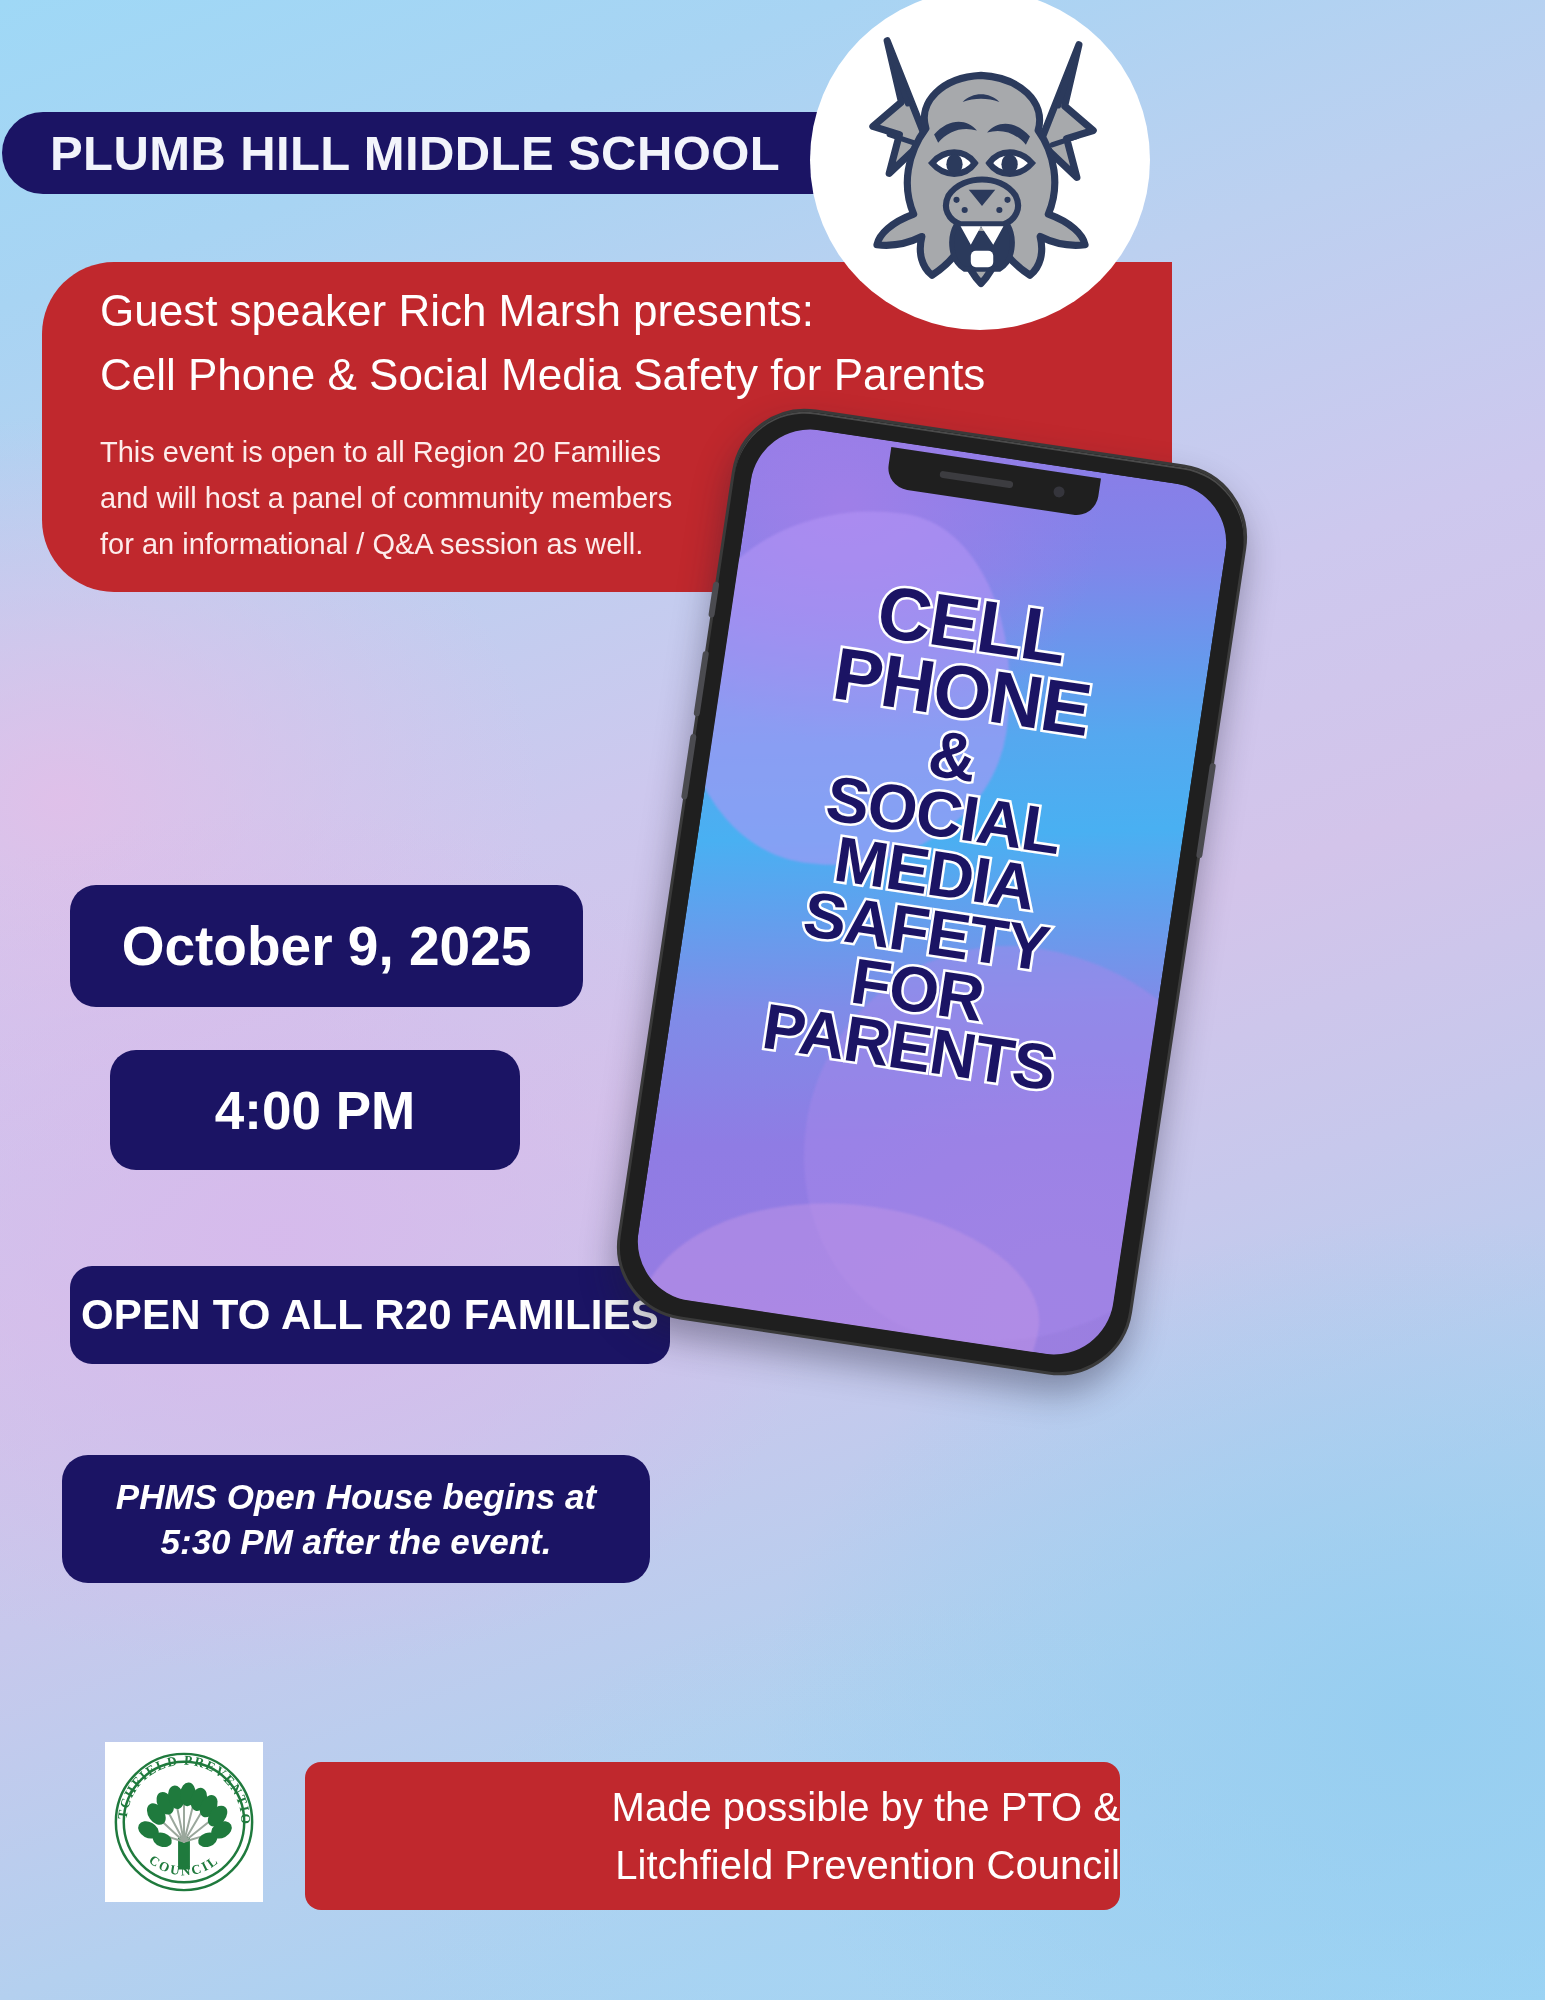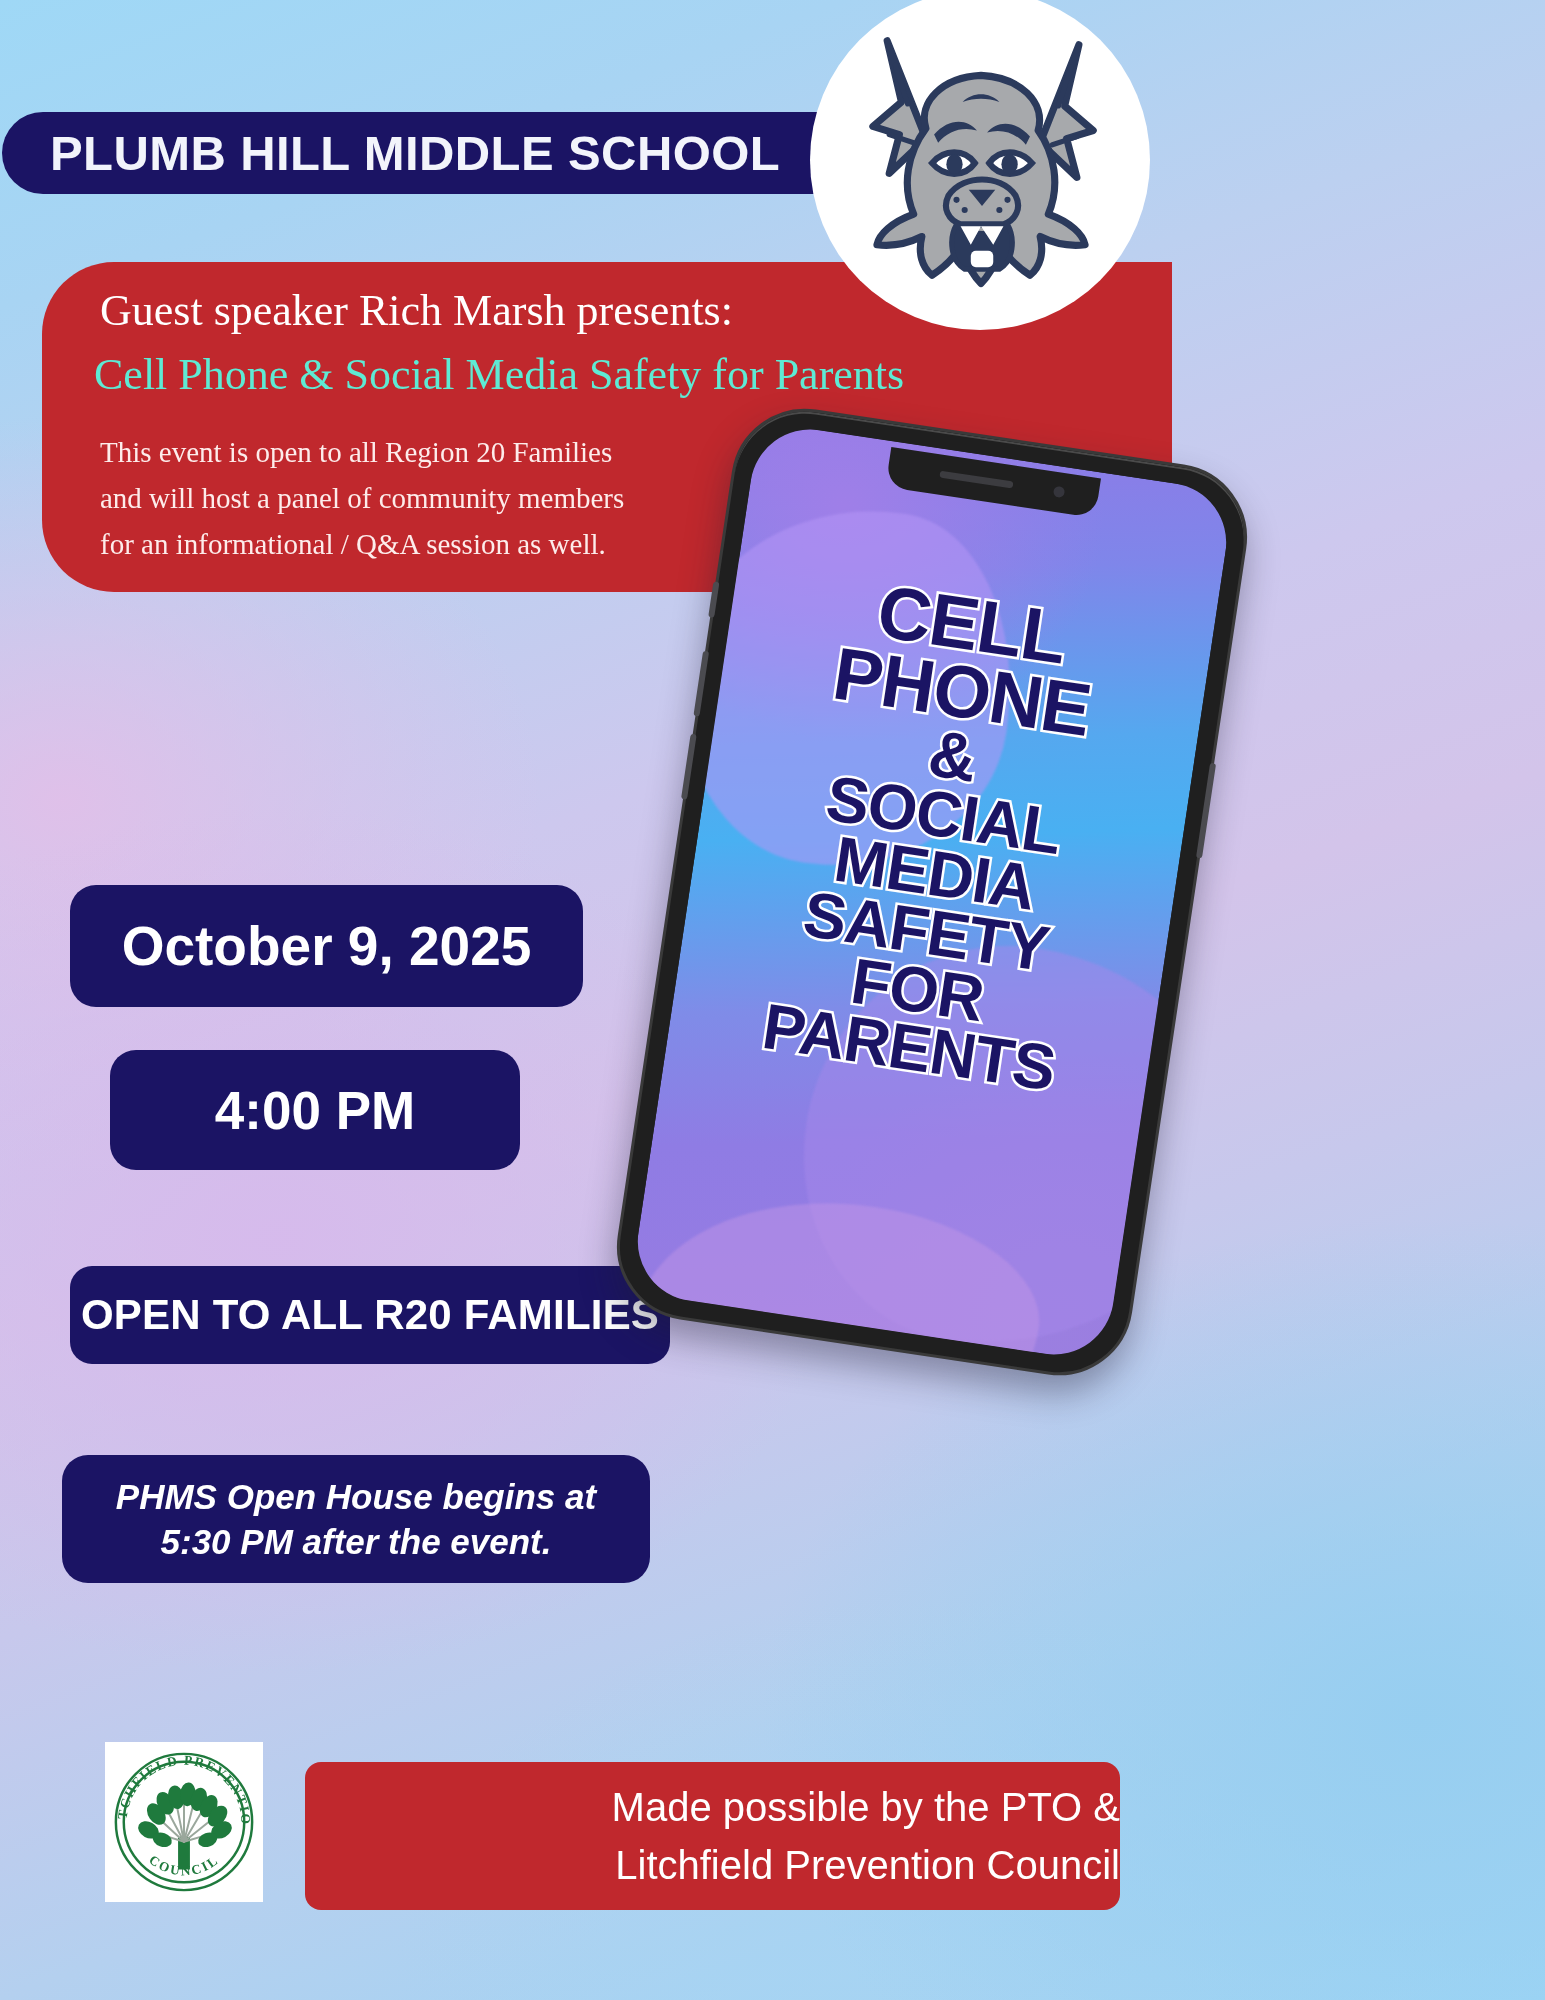--- a/index.html
+++ b/index.html
@@ -79,37 +79,36 @@
   
   .red-block {
     position: absolute;
     left: 42px;
     top: 262px;
     width: 1130px;
     height: 330px;
     background: #c0282d;
     border-radius: 72px 0 0 72px;
     z-index: 2;
-    font-family: Liberation Serif, serif;
   }
   .red-block .hl {
     position: absolute;
     left: 58px;
     top: 20px;
     color: #ffffff;
     font-size: 44px;
     line-height: 1.30;
     font-weight: normal;
     white-space: nowrap;
   }
   .red-block .hl2 {
     position: absolute;
-    left: 52px;
+    left: 58px;
     top: 84px;
-    color: #5eead4;
+    color: #ffffff;
     font-size: 44px;
     line-height: 1.30;
     font-weight: normal;
     white-space: nowrap;
   }
   .red-block .body {
     position: absolute;
     left: 58px;
     top: 168px;
     color: #fdeceb;

